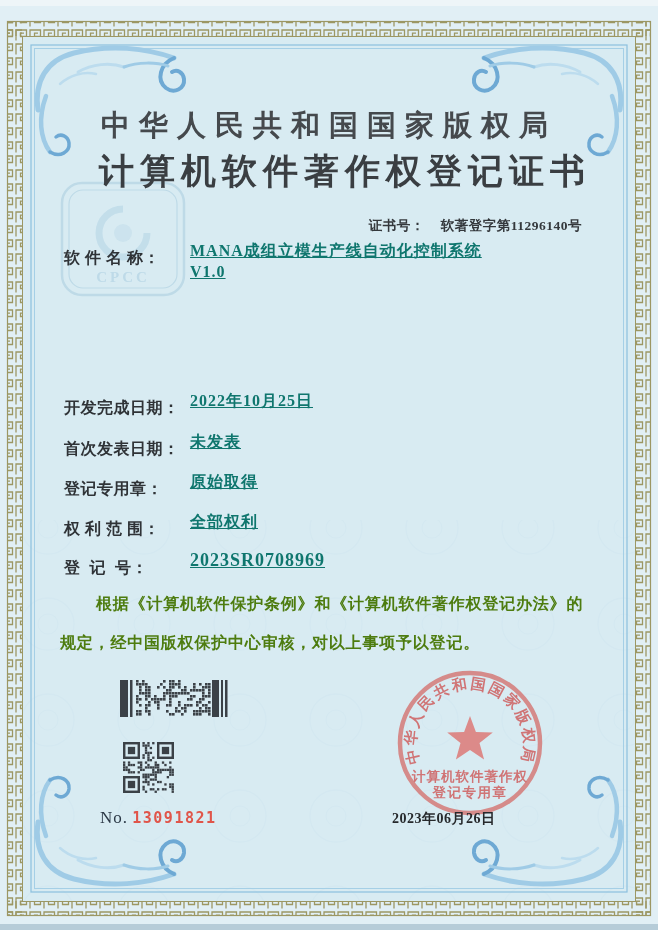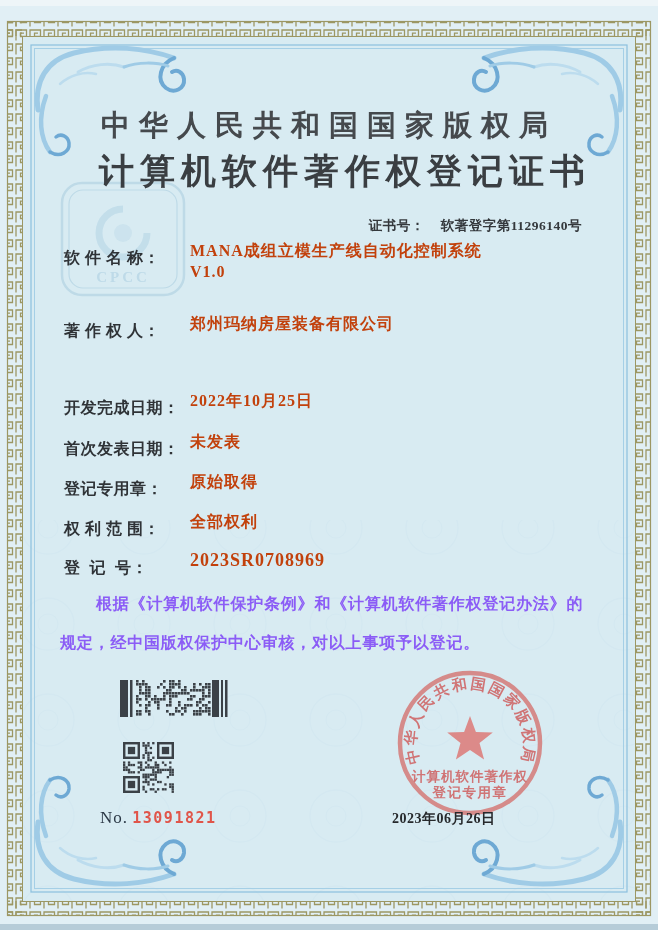--- a/index.html
+++ b/index.html
@@ -25,25 +25,25 @@
     top:201px;right:76px;font-size:13.5px;font-weight:700;color:#34383c;
     letter-spacing:0.5px;white-space:pre;
   }
   .certno .gap{display:inline-block;width:16px;}
   .row{left:64px;display:flex;align-items:flex-start;}
   .row .lbl{
     width:126px;flex:0 0 126px;font-size:16px;font-weight:700;
     white-space:pre;letter-spacing:0.5px;color:#2f3337;margin-top:8px;
   }
   .row .val{
-    font-size:16px;font-weight:700;letter-spacing:1px;color:#c2410c;
-    line-height:21px;white-space:pre;
+    font-size:16px;font-weight:700;letter-spacing:1px;color:#0f766e;
+    line-height:21px;white-space:pre;text-decoration:underline;
   }
   .statement{
-    left:60px;width:540px;font-size:16px;font-weight:700;color:#8b5cf6;
+    left:60px;width:540px;font-size:16px;font-weight:700;color:#4d7c0f;
     letter-spacing:0.8px;line-height:20px;
   }
   .statement.indent{padding-left:36px;}
   .serial{top:808px;left:100px;font-size:17px;color:#2c3947;}
   .serial .no-label{font-weight:400;letter-spacing:1px;}
   .serial .no-num{
     color:#e0554a;font-family:"DejaVu Sans Mono",monospace;
     font-size:15px;letter-spacing:1.5px;font-weight:700;
   }
   .issue-date{
@@ -115,24 +115,20 @@
 
   <div class="abs certno">
     <span>证书号：</span><span class="gap"></span><span>软著登字第11296140号</span>
   </div>
 
   <div class="abs row" style="top:240px">
     <span class="lbl">软 件 名 称：</span>
     <span class="val"><span>MANA成组立模生产线自动化控制系统</span><br><span>V1.0</span></span>
   </div>
 
-  <div class="abs row" style="top:313px">
-    <span class="lbl">著 作 权 人：</span>
-    <span class="val">郑州玛纳房屋装备有限公司</span>
-  </div>
 
   <div class="abs row" style="top:390px">
     <span class="lbl">开发完成日期：</span>
     <span class="val">2022年10月25日</span>
   </div>
 
   <div class="abs row" style="top:431px">
     <span class="lbl">首次发表日期：</span>
     <span class="val">未发表</span>
   </div>

